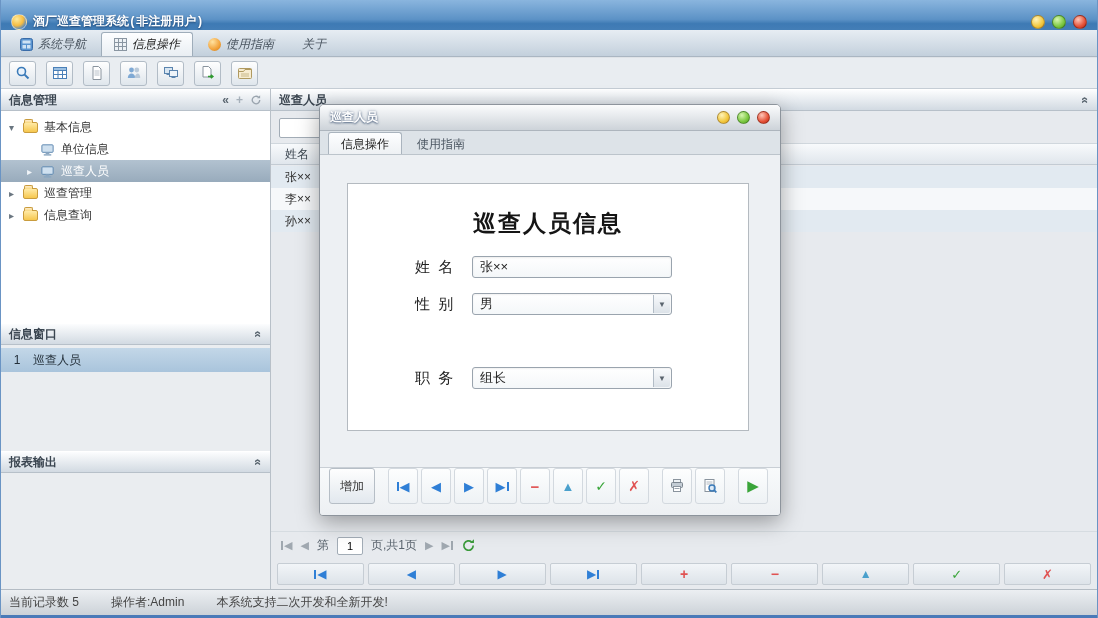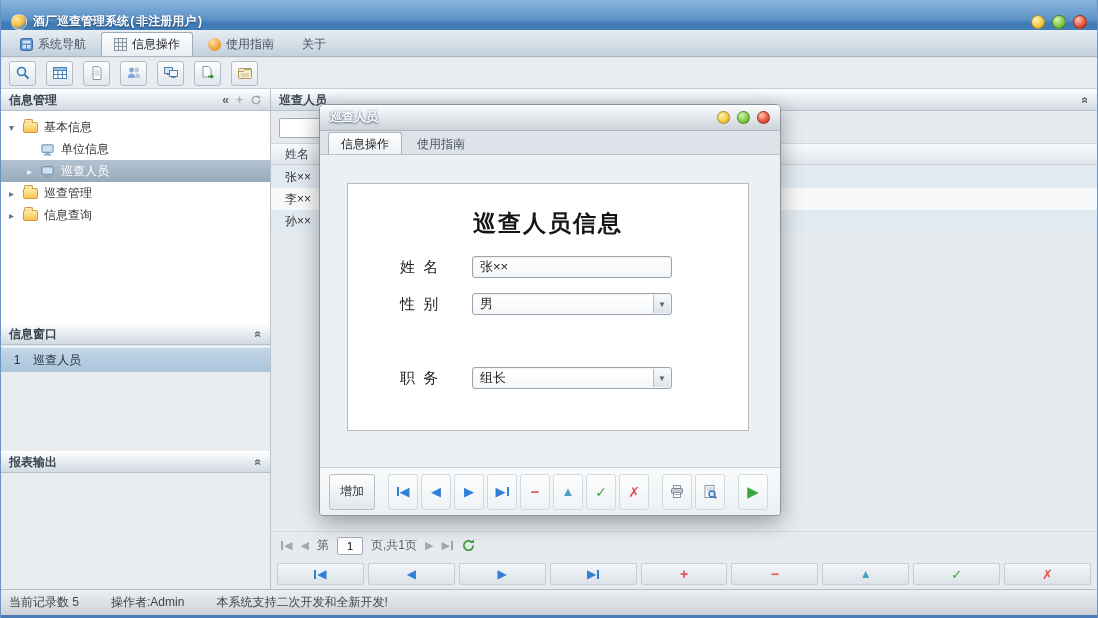--- a/index.html
+++ b/index.html
@@ -22,21 +22,21 @@
   .win-btn { width:14px; height:14px; border-radius:50%; border:1px solid rgba(120,90,30,.55); cursor:pointer; }
   .win-btn.small { width:13px; height:13px; }
   .win-btn.yellow { background:radial-gradient(circle at 35% 30%, #fff3b8, #f2c83e 60%, #d89a20); }
   .win-btn.green  { background:radial-gradient(circle at 35% 30%, #d6f5b0, #7cc841 60%, #4f9a22); border-color:rgba(40,90,20,.55); }
   .win-btn.red    { background:radial-gradient(circle at 35% 30%, #ffc6b8, #e55238 60%, #b02a18); border-color:rgba(110,20,10,.55); }
   
   .tabbar { position:absolute; left:0; top:30px; right:0; height:27px;
     background:linear-gradient(#e7edf3,#c3d0dc); border-bottom:1px solid #aab6c2;
     display:flex; align-items:flex-end; padding-left:6px; gap:2px; }
   .tab { display:flex; align-items:center; gap:5px; height:24px; padding:0 12px;
-    color:#4a5560; cursor:pointer; border:1px solid transparent; border-bottom:none; border-radius:3px 3px 0 0; }
+    color:#4a5560; cursor:pointer; border:1px solid transparent; border-bottom:none; border-radius:3px 3px 0 0;font-style:italic; }
   .tab.active { background:linear-gradient(#fdfeff,#e9eef3); border-color:#9fadba; color:#222; }
   .guide-ball { width:13px; height:13px; border-radius:50%;
     background:radial-gradient(circle at 35% 30%, #ffe2a0, #f2a23a 60%, #c87818); }
   
   .toolbar { position:absolute; left:0; top:58px; right:0; height:31px;
     background:#e9edf1; border-bottom:1px solid #c5cdd5;
     display:flex; align-items:center; padding-left:8px; gap:10px; }
   .tool-btn { width:27px; height:25px; border:1px solid #b2bcc6; border-radius:3px;
     background:linear-gradient(#fefefe,#dfe6ec); display:flex; align-items:center; justify-content:center; cursor:pointer; }
   
@@ -107,33 +107,33 @@
     border-bottom:1px solid #bcc4cb; display:flex; align-items:flex-end; padding-left:8px; gap:2px; }
   .dlg-tab { height:22px; line-height:22px; padding:0 12px; color:#4a5560; cursor:pointer;
     border:1px solid transparent; border-bottom:none; border-radius:3px 3px 0 0; }
   .dlg-tab.active { background:linear-gradient(#fdfeff,#eef1f4); border-color:#aab4be; color:#222; }
   .dlg-body { position:absolute; left:0; right:0; top:50px; bottom:48px; }
   .form-box { position:absolute; left:27px; top:28px; width:402px; height:248px; background:#fff; border:1px solid #b4bac0; }
   .frm-title { margin-top:24px; text-align:center; font-family:"DejaVu Serif","Liberation Serif",serif;
     font-size:23px; font-weight:bold; color:#151515; letter-spacing:2px; }
   .frm-row { position:absolute; left:0; right:0; height:22px; }
   .r0{top:72px} .r1{top:109px} .r2{top:146px} .r3{top:183px}
-  .frm-label { position:absolute; left:52px; top:2px; font-size:15px; color:#222; white-space:pre; }
+  .frm-label { position:absolute; left:67px; top:2px; font-size:15px; color:#222; white-space:pre; }
   .frm-input { position:absolute; left:124px; top:0; width:200px; height:22px; border:1px solid #9aa4ae; border-radius:3px;
     background:linear-gradient(#fff,#f4f7f9); padding:0 7px; font-size:13px; color:#222; font-family:inherit;
     box-shadow:inset 0 1px 2px rgba(0,0,0,.08); }
   .frm-select { position:absolute; left:124px; top:0; width:200px; height:22px; border:1px solid #9aa4ae; border-radius:3px;
     background:linear-gradient(#fff,#f4f7f9); box-shadow:inset 0 1px 2px rgba(0,0,0,.06); cursor:pointer; }
   .sel-text { position:absolute; left:7px; top:0; line-height:20px; font-size:13px; color:#222; }
   .sel-btn { position:absolute; right:1px; top:1px; bottom:1px; width:17px;
     background:linear-gradient(#f8fafc,#dce2e8); border-left:1px solid #b2bcc6; border-radius:0 2px 2px 0;
     display:flex; align-items:center; justify-content:center; color:#5a646e; font-size:8px; }
   .dlg-toolbar { position:absolute; left:0; right:0; bottom:0; height:48px;
     background:linear-gradient(#f8fafb,#edf0f3); border-top:1px solid #c9cfd5; border-radius:0 0 3px 3px;
-    display:flex; align-items:center; padding:0 9px; gap:3px; }
+    display:flex; padding:0 9px; gap:3px; }
   .dlg-add-btn { width:46px; height:36px; border:1px solid #b6bec6; border-radius:3px;
     background:linear-gradient(#fefefe,#e2e8ee); color:#333; display:flex; align-items:center; justify-content:center; cursor:pointer; }
   .dlg-icon-btn { width:30px; height:36px; border:1px solid #d3d9df; border-radius:3px;
     background:linear-gradient(#fdfefe,#eef2f5); display:flex; align-items:center; justify-content:center; gap:1px;
     cursor:pointer; font-size:13px; }
   .gap { margin-left:10px; }
 </style>
 </head>
 <body>
 

